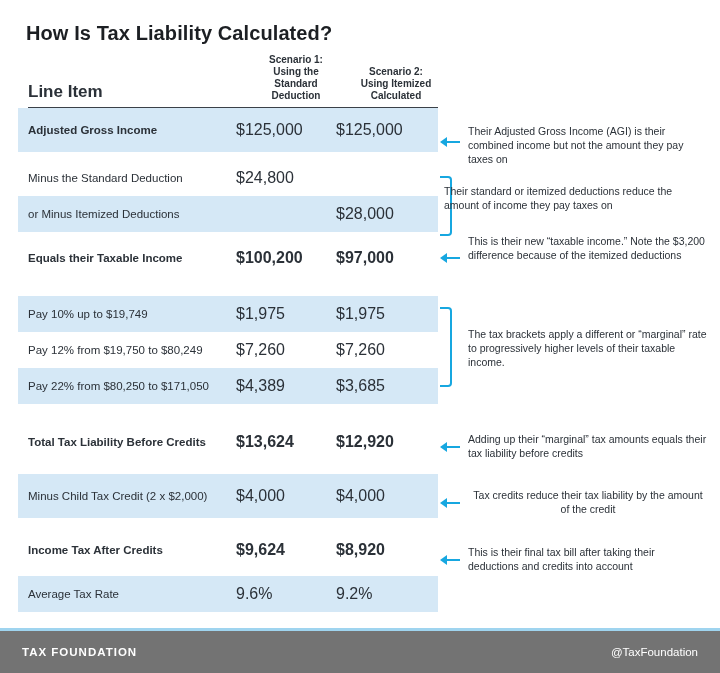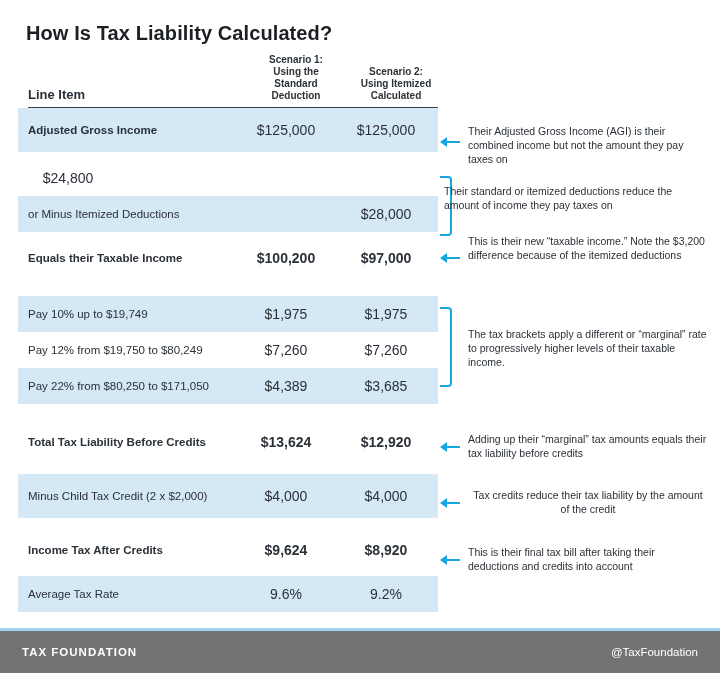--- a/index.html
+++ b/index.html
@@ -52,22 +52,22 @@
   }
   .cell-label {
     width: 218px;
     padding-left: 10px;
     box-sizing: border-box;
     font-size: 11.5px;
     color: #2b3138;
   }
   .cell-num {
     width: 100px;
-    text-align: center;
-    font-size: 14px;
+    text-align: left;
+    font-size: 16px;
     color: #2b3138;
   }
   .bold {
     font-weight: bold;
   }
   .spacer8 { height: 8px; }
   .spacer14 { height: 14px; }
   .spacer20 { height: 20px; }
 
   
@@ -79,21 +79,21 @@
     position: absolute;
     left: 10px;
     right: 0;
     bottom: 0;
     border-bottom: 1.5px solid #3b4148;
   }
   .hdr-lineitem {
     position: absolute;
     left: 10px;
     bottom: 6px;
-    font-size: 13px;
+    font-size: 17px;
     font-weight: bold;
   }
   .hdr-col {
     position: absolute;
     bottom: 4px;
     width: 100px;
     text-align: center;
     font-size: 10px;
     font-weight: bold;
     line-height: 12px;
@@ -203,20 +203,21 @@
 
     <div class="row shaded tall">
       <div class="cell-label bold">Adjusted Gross Income</div>
       <div class="cell-num">$125,000</div>
       <div class="cell-num">$125,000</div>
     </div>
 
     <div class="spacer8"></div>
 
     <div class="row">
+      <div class="cell-label">Minus the Standard Deduction</div>
       <div class="cell-num">$24,800</div>
       <div class="cell-num"></div>
     </div>
 
     <div class="row shaded">
       <div class="cell-label">or Minus Itemized Deductions</div>
       <div class="cell-num"></div>
       <div class="cell-num">$28,000</div>
     </div>
 

